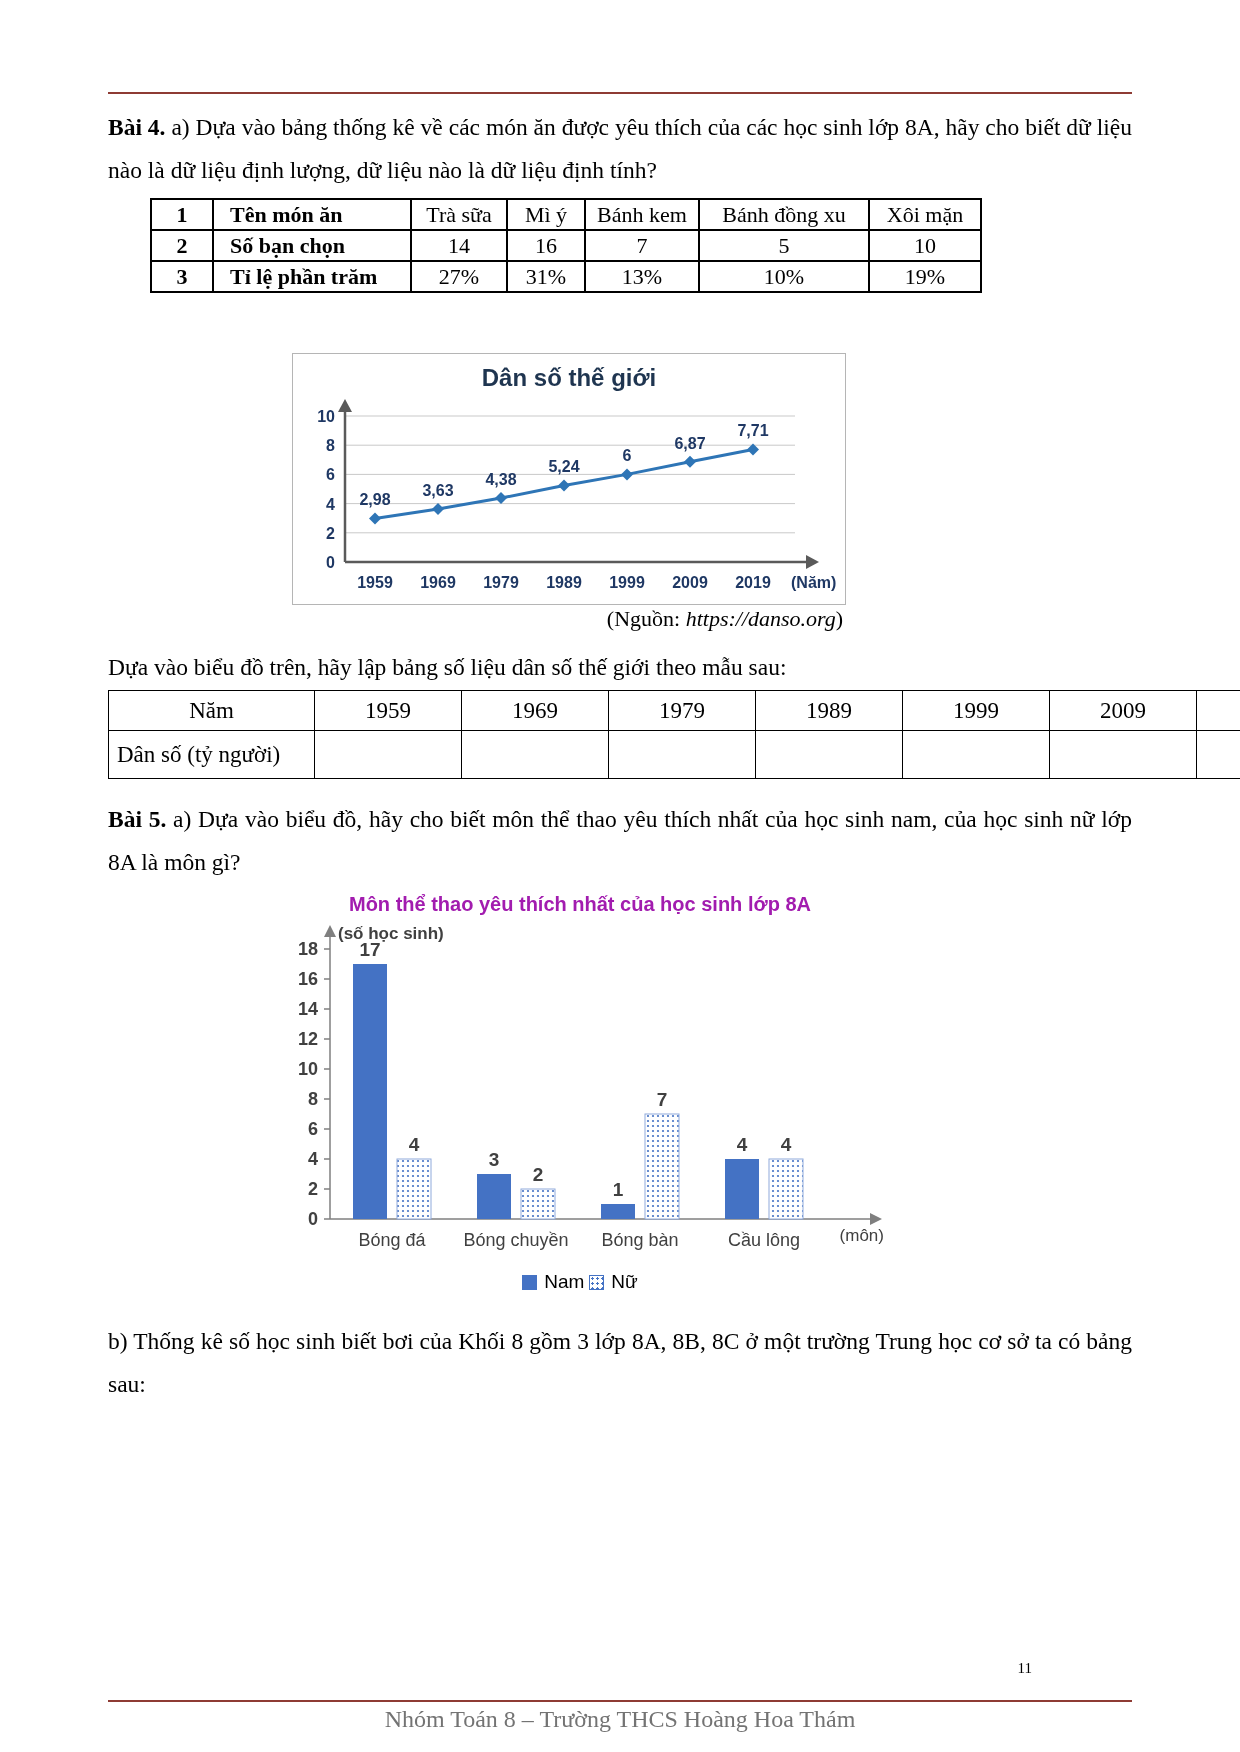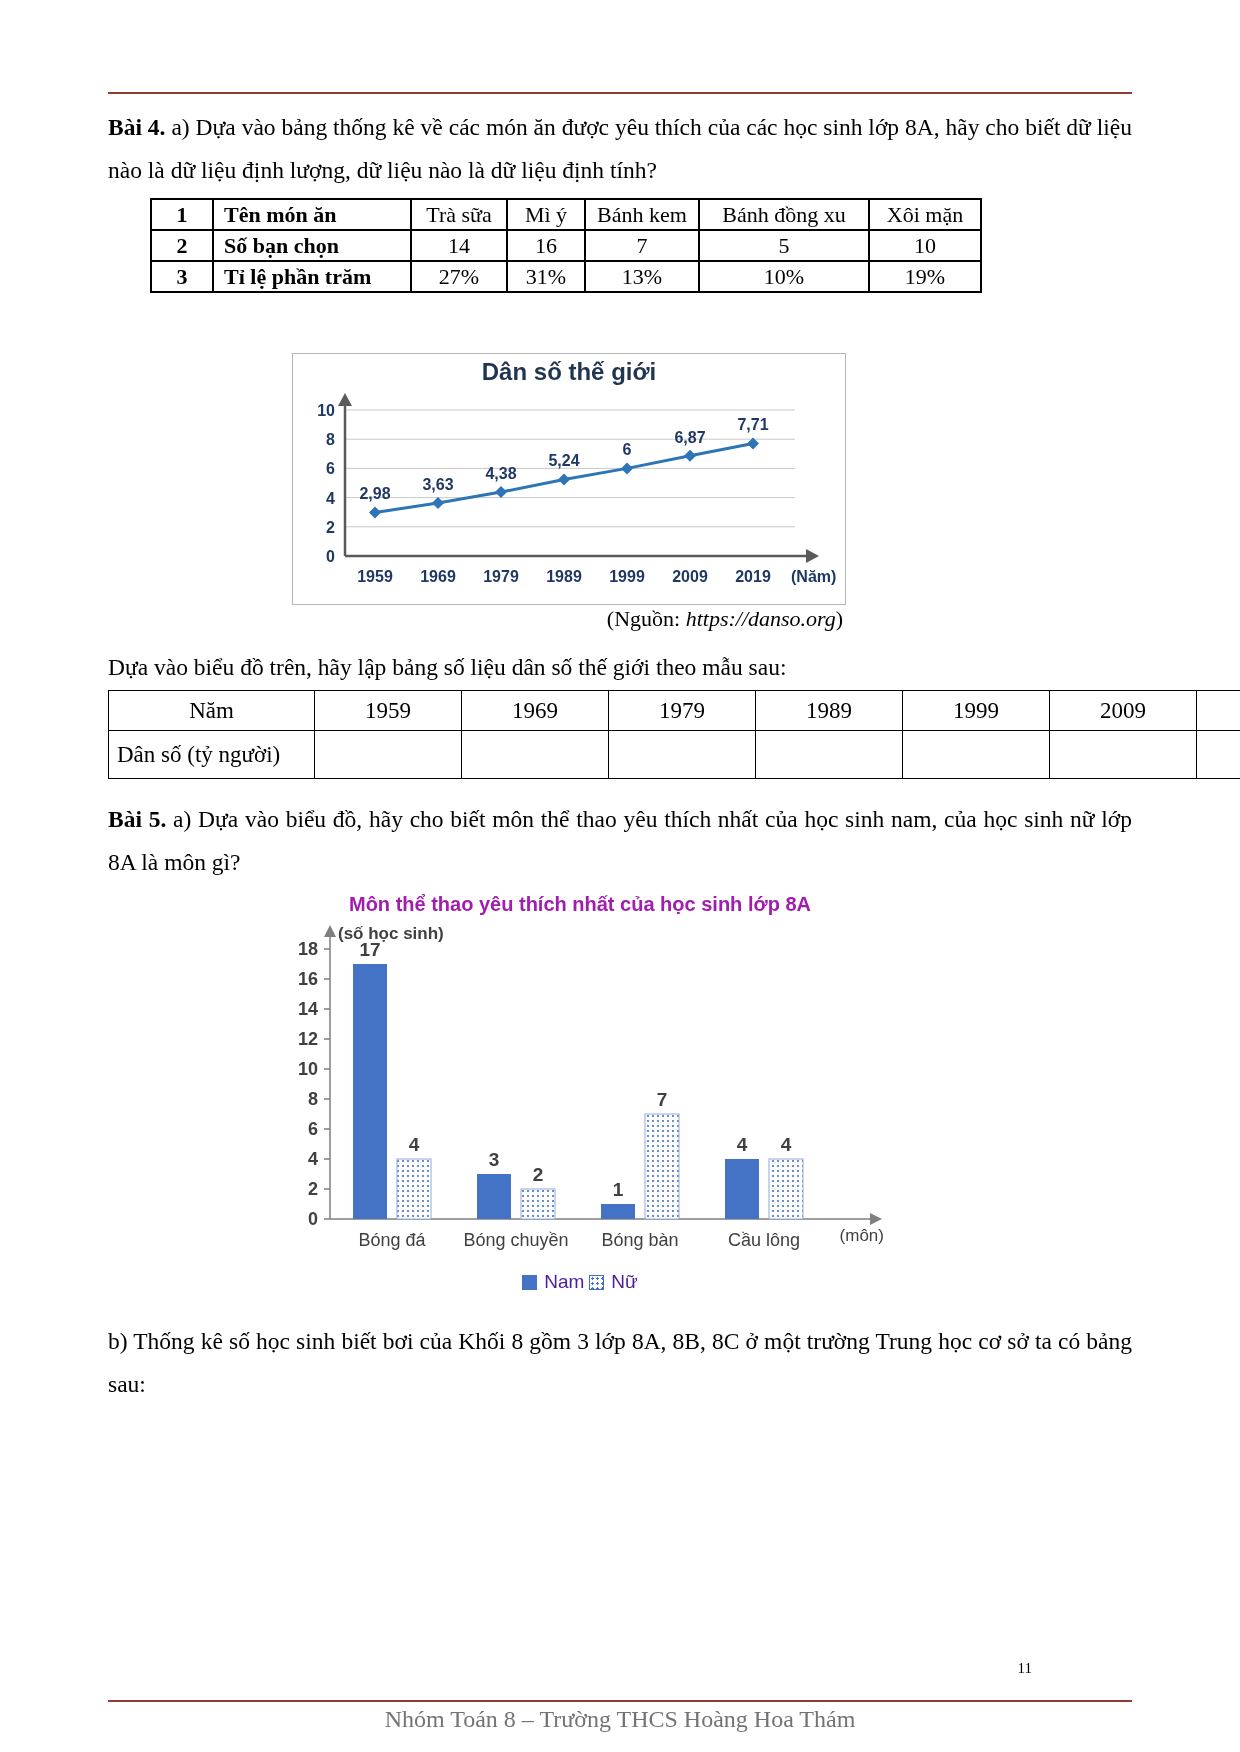--- a/index.html
+++ b/index.html
@@ -14,29 +14,29 @@
     font-size:21px; color:#9c3a31;
   }
   .header-rule { position:absolute; left:108px; top:92px; width:1024px; border-top:2px solid #8e3b34; }
   .para { position:absolute; left:108px; width:1024px; font-size:23.5px; line-height:43px; text-align:justify; }
   .b { font-weight:bold; }
 
   
   .food-table { position:absolute; left:150px; top:198px; border-collapse:collapse; font-size:22px; }
   .food-table td { border:2px solid #000; text-align:center; height:31px; padding:0 4px; }
   .food-table td.bold { font-weight:bold; }
-  .food-table td.lbl { font-weight:bold; text-align:left; padding-left:10px; }
+  .food-table td.lbl { font-weight:bold; text-align:left; padding-left:16px; }
 
   
   .linechart-box {
     position:absolute; left:292px; top:353px; width:554px; height:252px;
     border:1px solid #b5b5b5; background:#fff; overflow:hidden;
   }
   .linechart-title {
-    margin-top:4px; text-align:center; font-family:"Liberation Sans", sans-serif;
+    margin-top:10px; text-align:center; font-family:"Liberation Sans", sans-serif;
     font-weight:bold; font-size:24px; color:#1f3550;
   }
   .linechart-box svg { display:block; }
 
   .chart-source { position:absolute; left:590px; top:606px; width:270px; text-align:center; font-size:22px; }
   .chart-source .url { font-style:italic; }
 
   
   .pop-table { position:absolute; left:108px; top:690px; width:1236px; border-collapse:collapse; font-size:23px; table-layout:fixed;padding-left:40px; }
   .pop-table td { border:1.5px solid #000; text-align:center; height:40px; }
@@ -45,21 +45,21 @@
 
   
   .barchart { position:absolute; left:266px; top:893px; width:628px; }
   .barchart-title {
     text-align:center; font-family:"Liberation Sans", sans-serif;
     font-weight:bold; font-size:20px; color:#a21caf; height:26px;
   }
   .barchart svg { display:block; }
   .bar-legend {
     display:flex; justify-content:center; align-items:center; gap:5px;
-    font-family:"Liberation Sans", sans-serif; font-size:19px; color:#4c1d95;
+    font-family:"Liberation Sans", sans-serif; font-size:19px; color:#000000;
   }
   .legend-item { display:flex; align-items:center; gap:7px; }
   .swatch { width:15px; height:15px; display:inline-block; }
   .swatch.nam { background:#4472c4; }
   .swatch.nu {
     border:1px solid #4472c4; background-color:#fff;
     background-image:radial-gradient(#4472c4 1.1px, transparent 1.2px);
     background-size:5px 5px;
   }
 

